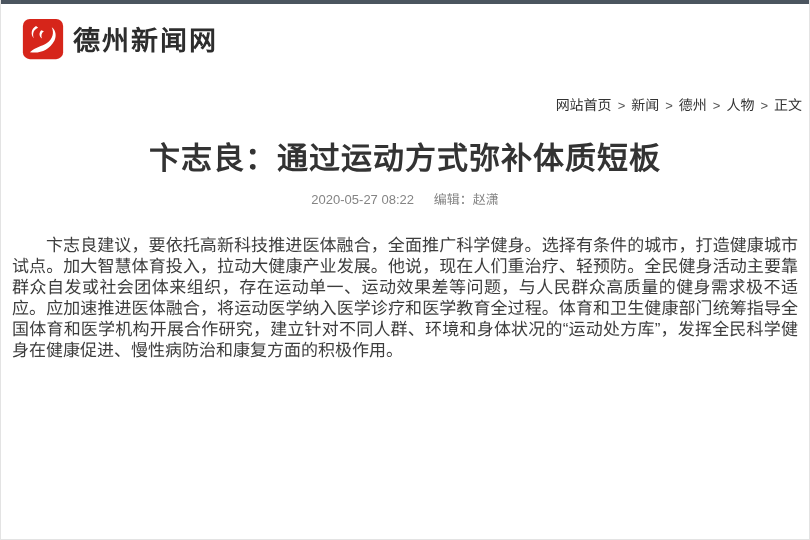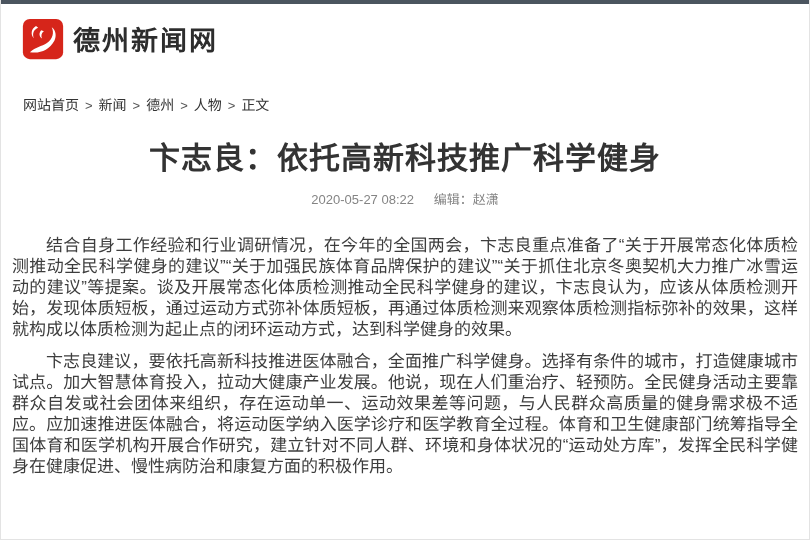--- a/index.html
+++ b/index.html
@@ -39,23 +39,24 @@
   }
   .logo-icon { width: 42px; height: 42px; display: block; }
   .site-name {
     font-size: 27px;
     font-weight: bold;
     color: #2d2d2d;
     letter-spacing: 2px;
   }
   
   .breadcrumb {
-    padding: 24px 16px 0 22px;
+    padding: 24px 7px 0 22px;
     font-size: 14px;
     color: #333333;
+    text-align: right;
   }
   .breadcrumb .crumb {
     color: #333333;
     text-decoration: none;
     cursor: pointer;
   }
   .breadcrumb .crumb-current { cursor: default; }
   .breadcrumb .sep {
     color: #555555;
     margin: 0 6px;
@@ -107,25 +108,24 @@
       </svg>
       <span class="site-name">德州新闻网</span>
     </a>
   </header>
 
   <nav class="breadcrumb">
     <a class="crumb">网站首页</a><span class="sep">&gt;</span><a class="crumb">新闻</a><span class="sep">&gt;</span><a class="crumb">德州</a><span class="sep">&gt;</span><a class="crumb">人物</a><span class="sep">&gt;</span><a class="crumb crumb-current">正文</a>
   </nav>
 
   <main>
-    <h1 class="article-title">卞志良：依托高新科技推广科学健身</h1>
+    <h1 class="article-title">卞志良：通过运动方式弥补体质短板</h1>
 
     <div class="article-meta">
       <span>2020-05-27 08:22</span>
       <span class="editor-label">编辑：</span><span>赵潇</span>
     </div>
 
     <article class="article-body">
-      <p>结合自身工作经验和行业调研情况，在今年的全国两会，卞志良重点准备了“关于开展常态化体质检测推动全民科学健身的建议”“关于加强民族体育品牌保护的建议”“关于抓住北京冬奥契机大力推广冰雪运动的建议”等提案。谈及开展常态化体质检测推动全民科学健身的建议，卞志良认为，应该从体质检测开始，发现体质短板，通过运动方式弥补体质短板，再通过体质检测来观察体质检测指标弥补的效果，这样就构成以体质检测为起止点的闭环运动方式，达到科学健身的效果。</p>
       <p>卞志良建议，要依托高新科技推进医体融合，全面推广科学健身。选择有条件的城市，打造健康城市试点。加大智慧体育投入，拉动大健康产业发展。他说，现在人们重治疗、轻预防。全民健身活动主要靠群众自发或社会团体来组织，存在运动单一、运动效果差等问题，与人民群众高质量的健身需求极不适应。应加速推进医体融合，将运动医学纳入医学诊疗和医学教育全过程。体育和卫生健康部门统筹指导全国体育和医学机构开展合作研究，建立针对不同人群、环境和身体状况的“运动处方库”，发挥全民科学健身在健康促进、慢性病防治和康复方面的积极作用。</p>
     </article>
   </main>
 </div>
 
 </body></html>

